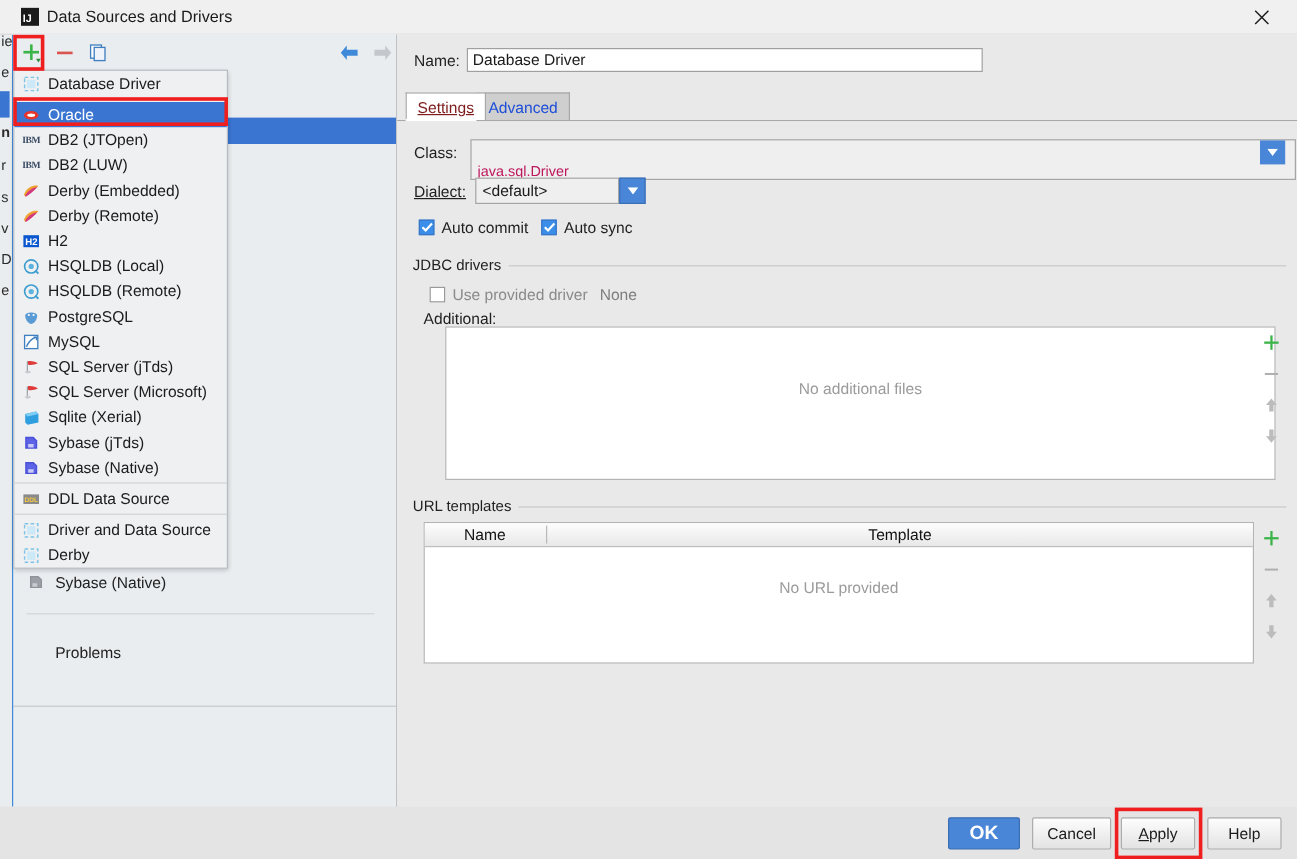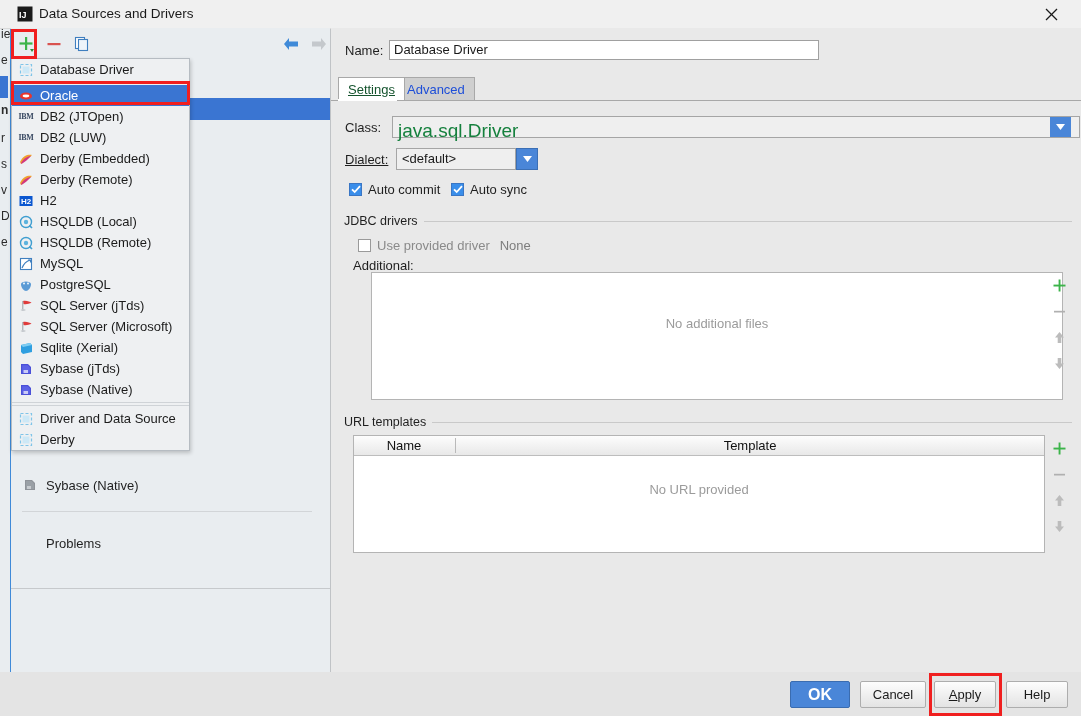--- a/index.html
+++ b/index.html
@@ -52,32 +52,32 @@
     font-family:"Liberation Sans",sans-serif;color:#1a1a1a;
   }
 
   
   #tabs{left:338px;top:77px;width:736px;height:24px;}
   .tab{
     position:absolute;top:0;height:23px;line-height:23px;
     padding:0 9px;font-size:13px;box-sizing:border-box;
     border:1px solid #a8a8a8;border-bottom:none;
   }
-  .tab.active{background:#ffffff;color:#14532d;z-index:2;text-decoration:underline;}
+  .tab.active{background:#ffffff;color:#7f1d1d;z-index:2;text-decoration:underline;}
   .tab.inactive{background:#cfcfcf;color:#1d4ed8;}
   #tabs-underline{left:331px;top:100px;width:750px;height:1px;background:#a8a8a8;}
 
   
   #tabcontent{left:331px;top:101px;width:750px;height:555px;background:#e9e9e9;}
 
   .field-label{position:absolute;font-size:13px;color:#1f1f1f;}
   #class-input{
     position:absolute;left:392px;top:116px;width:688px;height:22px;
     background:#efefef;border:1px solid #a5a5a5;box-sizing:border-box;
-    font-size:19px;line-height:20px;padding:4px 5px;color:#15803d;
+    font-size:12px;line-height:20px;padding:16px 5px;color:#be185d;
   }
   #class-arrow{position:absolute;left:1050px;top:117px;width:21px;height:20px;background:#4a86d8;
     display:flex;align-items:center;justify-content:center;}
   #dialect-input{
     position:absolute;left:396px;top:148px;width:120px;height:22px;
     background:#efefef;border:1px solid #a5a5a5;box-sizing:border-box;
     font-size:13px;line-height:20px;padding:0 5px;color:#1a1a1a;
   }
   #dialect-arrow{position:absolute;left:516px;top:148px;width:22px;height:22px;background:#4a86d8;
     border:1px solid #3b6fb5;box-sizing:border-box;display:flex;align-items:center;justify-content:center;}
@@ -428,42 +428,42 @@
         <circle cx="7" cy="7" r="2.2" fill="#5cb3de"></circle>
         <line x1="10.4" y1="10.4" x2="13" y2="13" stroke="#3f9ed0" stroke-width="1.6"></line>
       </svg>
     </span>
     <span>HSQLDB (Remote)</span>
   </div>
 
   <div class="pitem">
     <span class="pico">
       <svg width="14" height="14" viewBox="0 0 14 14">
+        <path d="M2 6 C2 2.5, 12 2.5, 12 6 C12 10, 9 13, 7 13 C5 13, 2 10, 2 6 Z" fill="#5b9bd5"></path>
+        <circle cx="5" cy="5.5" r="0.9" fill="#ffffff"></circle>
+        <circle cx="9" cy="5.5" r="0.9" fill="#ffffff"></circle>
+      </svg>
+    </span>
+    <span>PostgreSQL</span>
+  </div>
+
+  <div class="pitem">
+    <span class="pico">
+      <svg width="14" height="14" viewBox="0 0 14 14">
         <rect x="1.5" y="1.5" width="11" height="11" fill="#ffffff" stroke="#3f7fbf" stroke-width="1.1"></rect>
         <path d="M3 11 C5 6, 8 4, 11 3" stroke="#3f7fbf" stroke-width="1.2" fill="none"></path>
         <path d="M9 3 l2.5 0 l0 2.5" stroke="#3f7fbf" stroke-width="1.2" fill="none"></path>
       </svg>
     </span>
     <span>MySQL</span>
   </div>
 
   <div class="pitem">
     <span class="pico">
       <svg width="14" height="14" viewBox="0 0 14 14">
-        <path d="M2 6 C2 2.5, 12 2.5, 12 6 C12 10, 9 13, 7 13 C5 13, 2 10, 2 6 Z" fill="#5b9bd5"></path>
-        <circle cx="5" cy="5.5" r="0.9" fill="#ffffff"></circle>
-        <circle cx="9" cy="5.5" r="0.9" fill="#ffffff"></circle>
-      </svg>
-    </span>
-    <span>PostgreSQL</span>
-  </div>
-
-  <div class="pitem">
-    <span class="pico">
-      <svg width="14" height="14" viewBox="0 0 14 14">
         <path d="M4 2 C7 1.2, 11 2.5, 12.5 3.8 C10 5, 7 5.5, 4.5 5 Z" fill="#e03b3b"></path>
         <path d="M3.8 2 L3.8 12" stroke="#9aa0a6" stroke-width="1"></path>
         <path d="M1.5 11 C3 9.5, 5.5 9.5, 7 11 C5.5 12.3, 3 12.3, 1.5 11 Z" fill="#c8ccd0"></path>
       </svg>
     </span>
     <span>SQL Server (jTds)</span>
   </div>
 
   <div class="pitem">
     <span class="pico">
@@ -503,20 +503,29 @@
         <path d="M2 2h7l3 3v7H2z" fill="#4a50d8"></path>
         <path d="M3.2 3.2h5.4l2.3 2.3v5.3H3.2z" fill="#5d63e6"></path>
         <path d="M4.5 8h4.5v3H4.5z" fill="#c9cbf7"></path>
       </svg>
     </span>
     <span>Sybase (Native)</span>
   </div>
 
   <div class="psep"></div>
 
+  <div class="pitem">
+    <span class="pico">
+      <svg width="14" height="14" viewBox="0 0 14 14">
+        <rect x="0.5" y="3" width="13" height="8" fill="#8a8a8a"></rect>
+        <text x="1.4" y="9.3" font-family="Liberation Sans, sans-serif" font-size="5.5" font-weight="bold" fill="#f5c842">DDL</text>
+      </svg>
+    </span>
+    <span>DDL Data Source</span>
+  </div>
 
   <div class="psep"></div>
 
   <div class="pitem">
     <span class="pico">
       <svg width="14" height="14" viewBox="0 0 14 14">
         <rect x="1.5" y="1.5" width="11" height="11" fill="none" stroke="#7fc4e8" stroke-width="1.2" stroke-dasharray="3 2"></rect>
         <rect x="3.5" y="3.5" width="7" height="7" fill="#cde8f6"></rect>
       </svg>
     </span>

